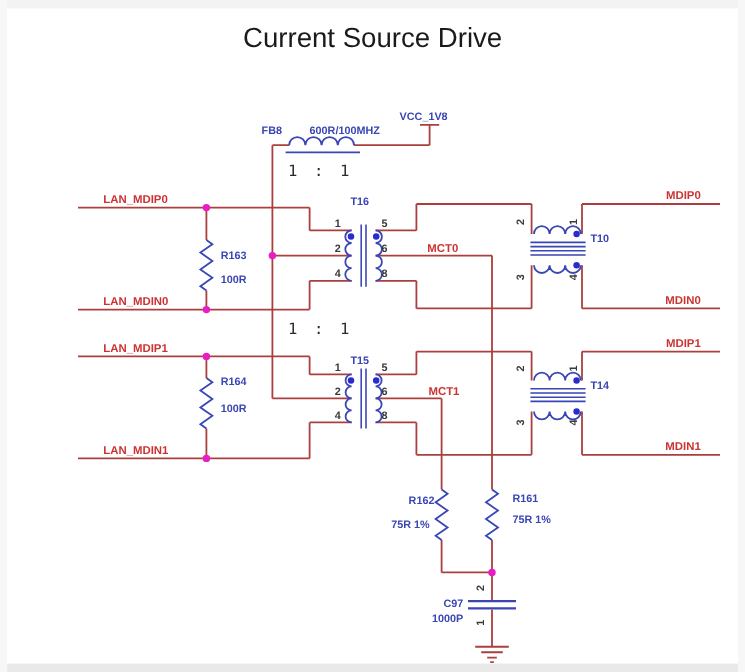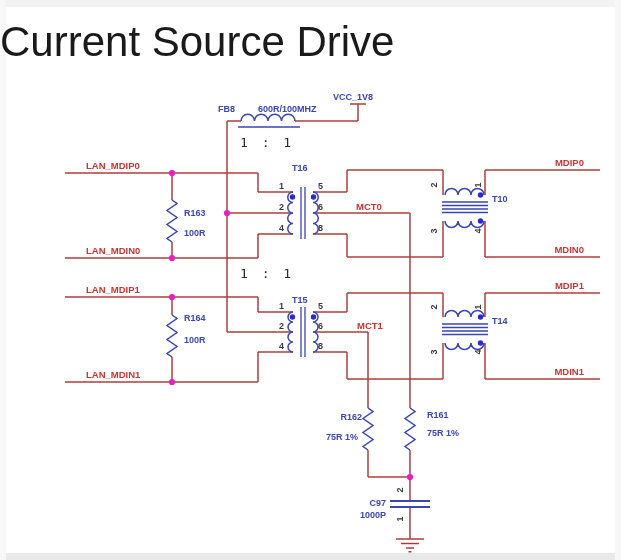--- a/index.html
+++ b/index.html
@@ -2,22 +2,22 @@
 <html><head>
 <meta charset="utf-8">
 <style>
   html,body{margin:0;padding:0;background:#fff;}
   .page{position:relative;width:621px;height:560px;background:#fff;overflow:hidden;
         font-family:"Liberation Sans",sans-serif;}
   .edge-top{position:absolute;left:0;top:0;width:621px;height:7px;background:#f3f3f3;}
   .edge-bottom{position:absolute;left:0;top:553px;width:621px;height:7px;background:#e9e9e9;}
   .edge-left{position:absolute;left:0;top:0;width:6px;height:560px;background:#f7f7f7;}
   .edge-right{position:absolute;left:615px;top:0;width:6px;height:560px;background:#f7f7f7;}
-  .title{position:absolute;left:0;top:18px;width:621px;text-align:left;
-         font-size:42px;color:#1a1a1a;letter-spacing:0px;}
+  .title{position:absolute;left:0;top:18px;width:621px;text-align:center;
+         font-size:23px;color:#1a1a1a;letter-spacing:0px;}
   svg{position:absolute;left:0;top:0;}
   .wire{stroke:#a9403f;stroke-width:1.5;fill:none;}
   .wire-thin{stroke:#a9403f;stroke-width:1.6;fill:none;}
   .blue{stroke:#3a46b4;stroke-width:1.5;fill:none;}
   .blue-core{stroke:#3a46b4;stroke-width:1.3;fill:none;}
   .blue-plate{stroke:#3a46b4;stroke-width:1.9;fill:none;}
   .dotJ{fill:#e81ec4;stroke:none;}
   .dotB{fill:#2a2ad0;stroke:none;}
   .lblR{fill:#cc3333;font:700 9.5px "Liberation Sans",sans-serif;}
   .lblB{fill:#3a46b4;font:700 9px "Liberation Sans",sans-serif;}

